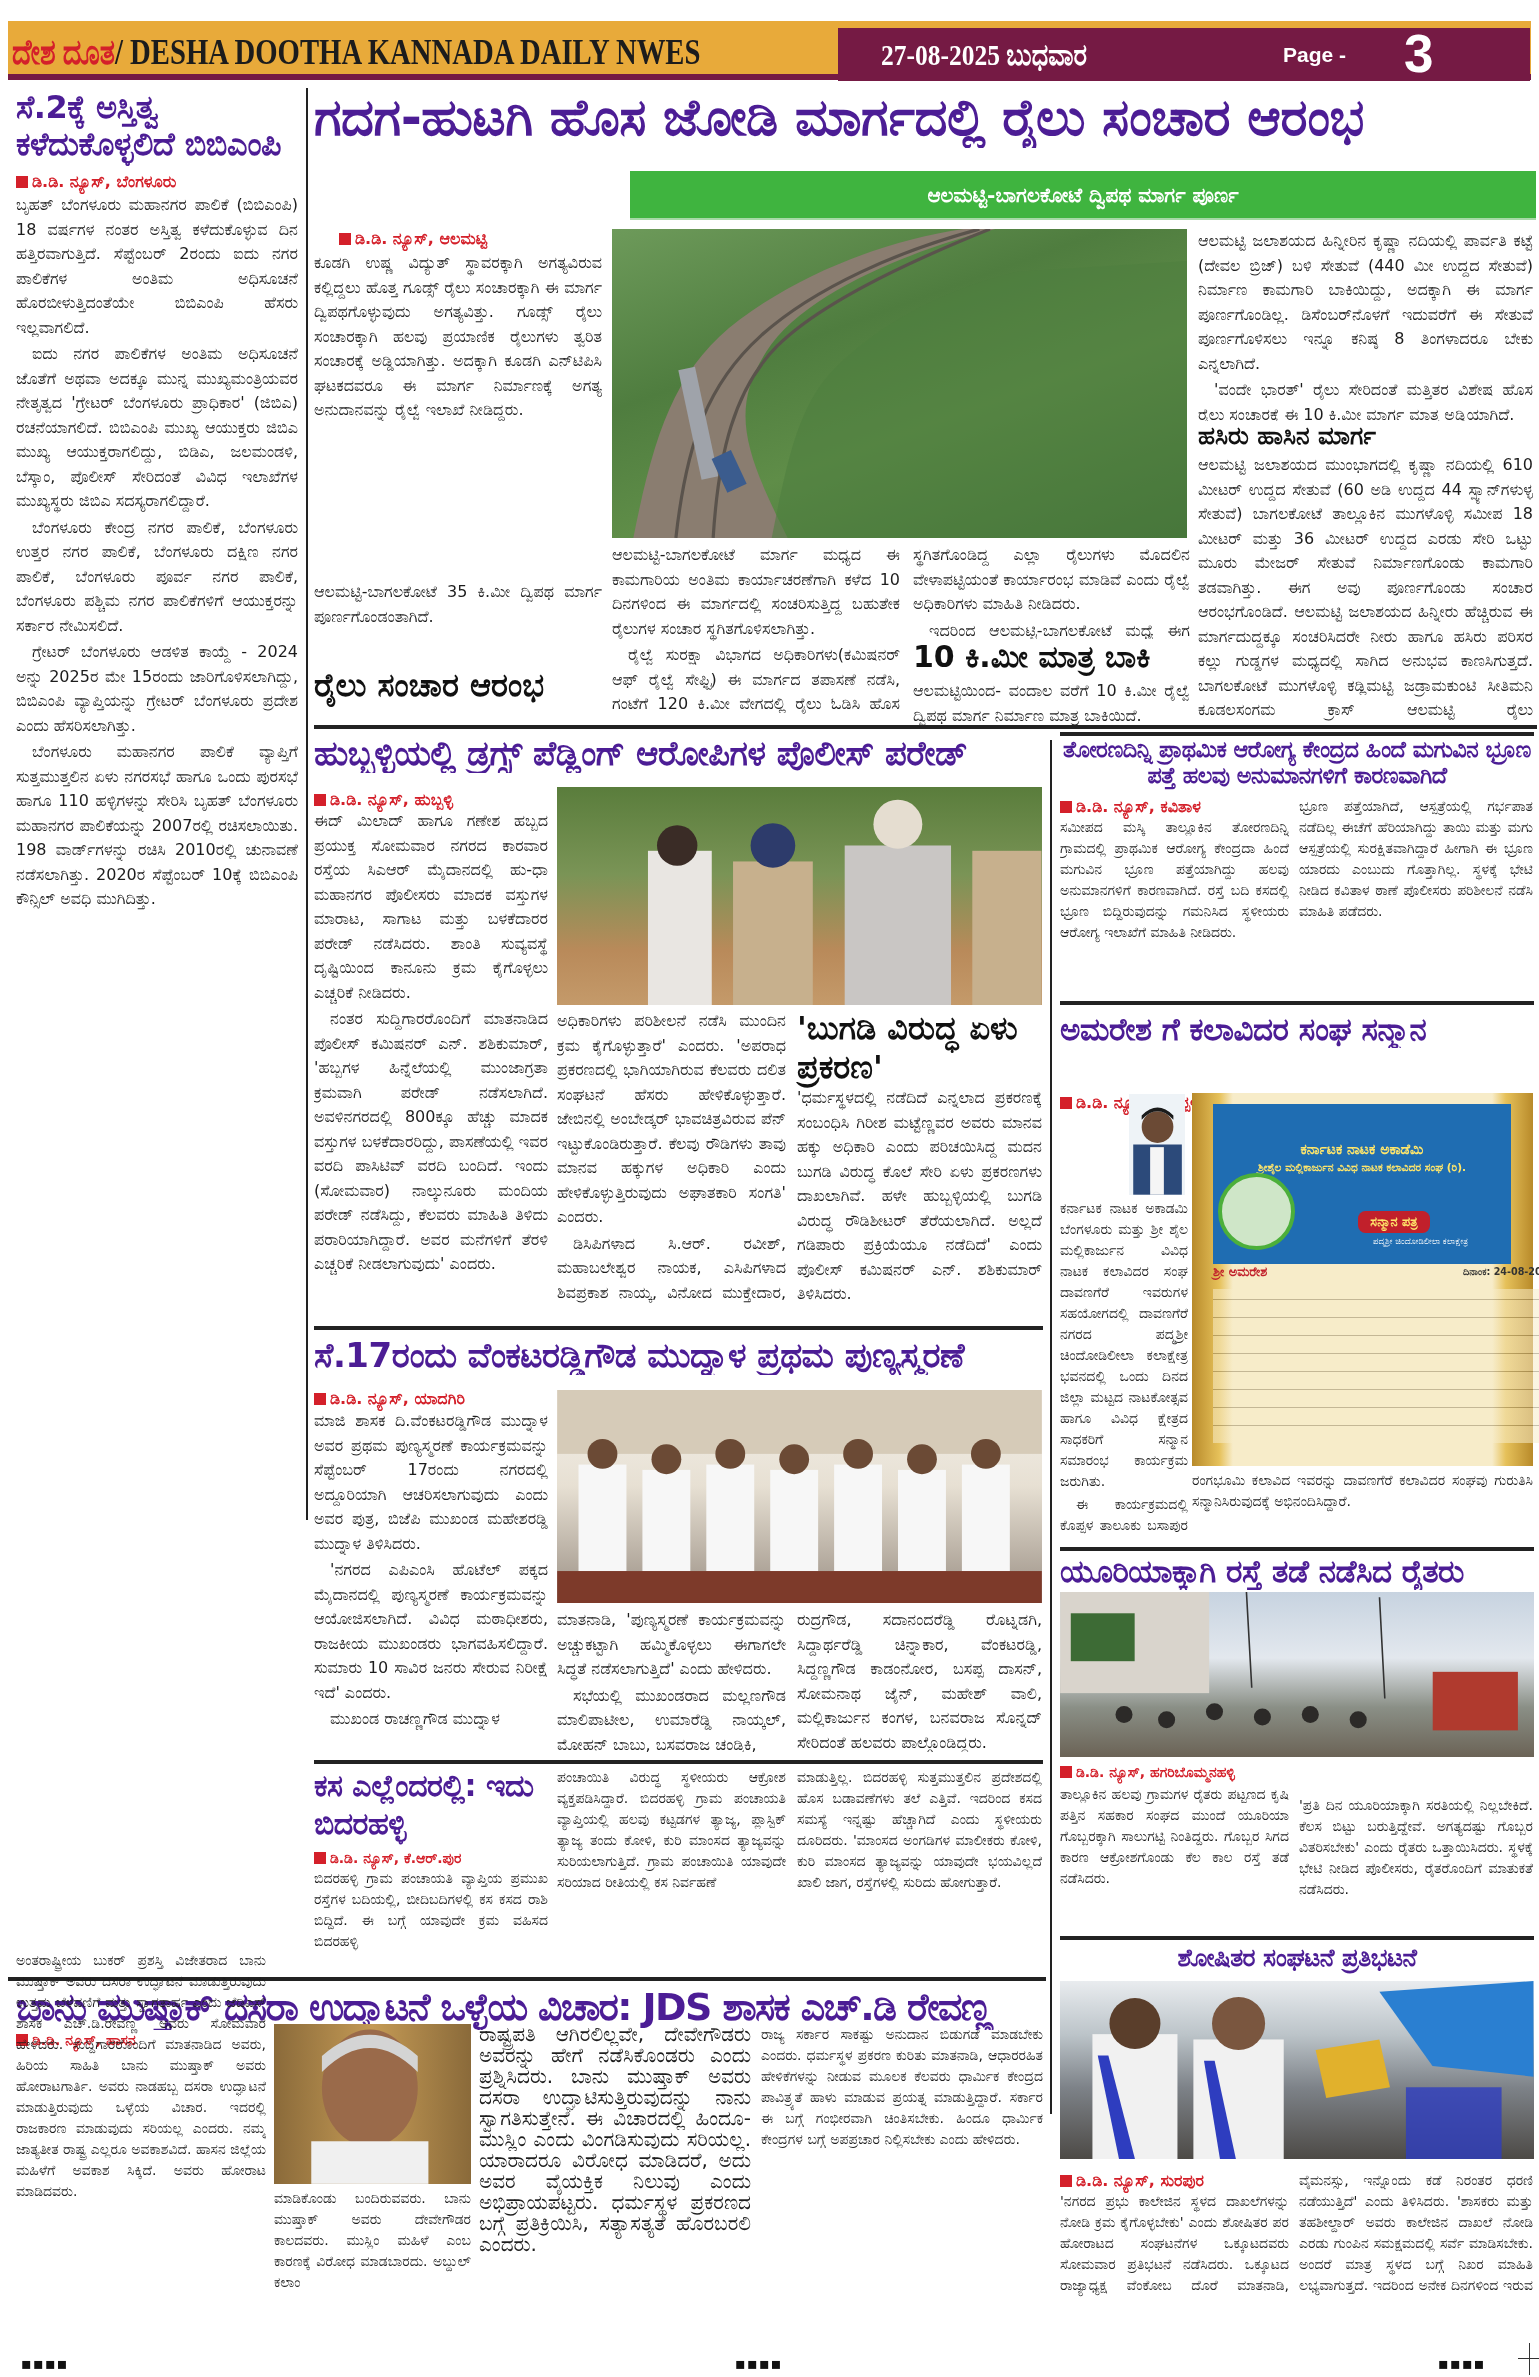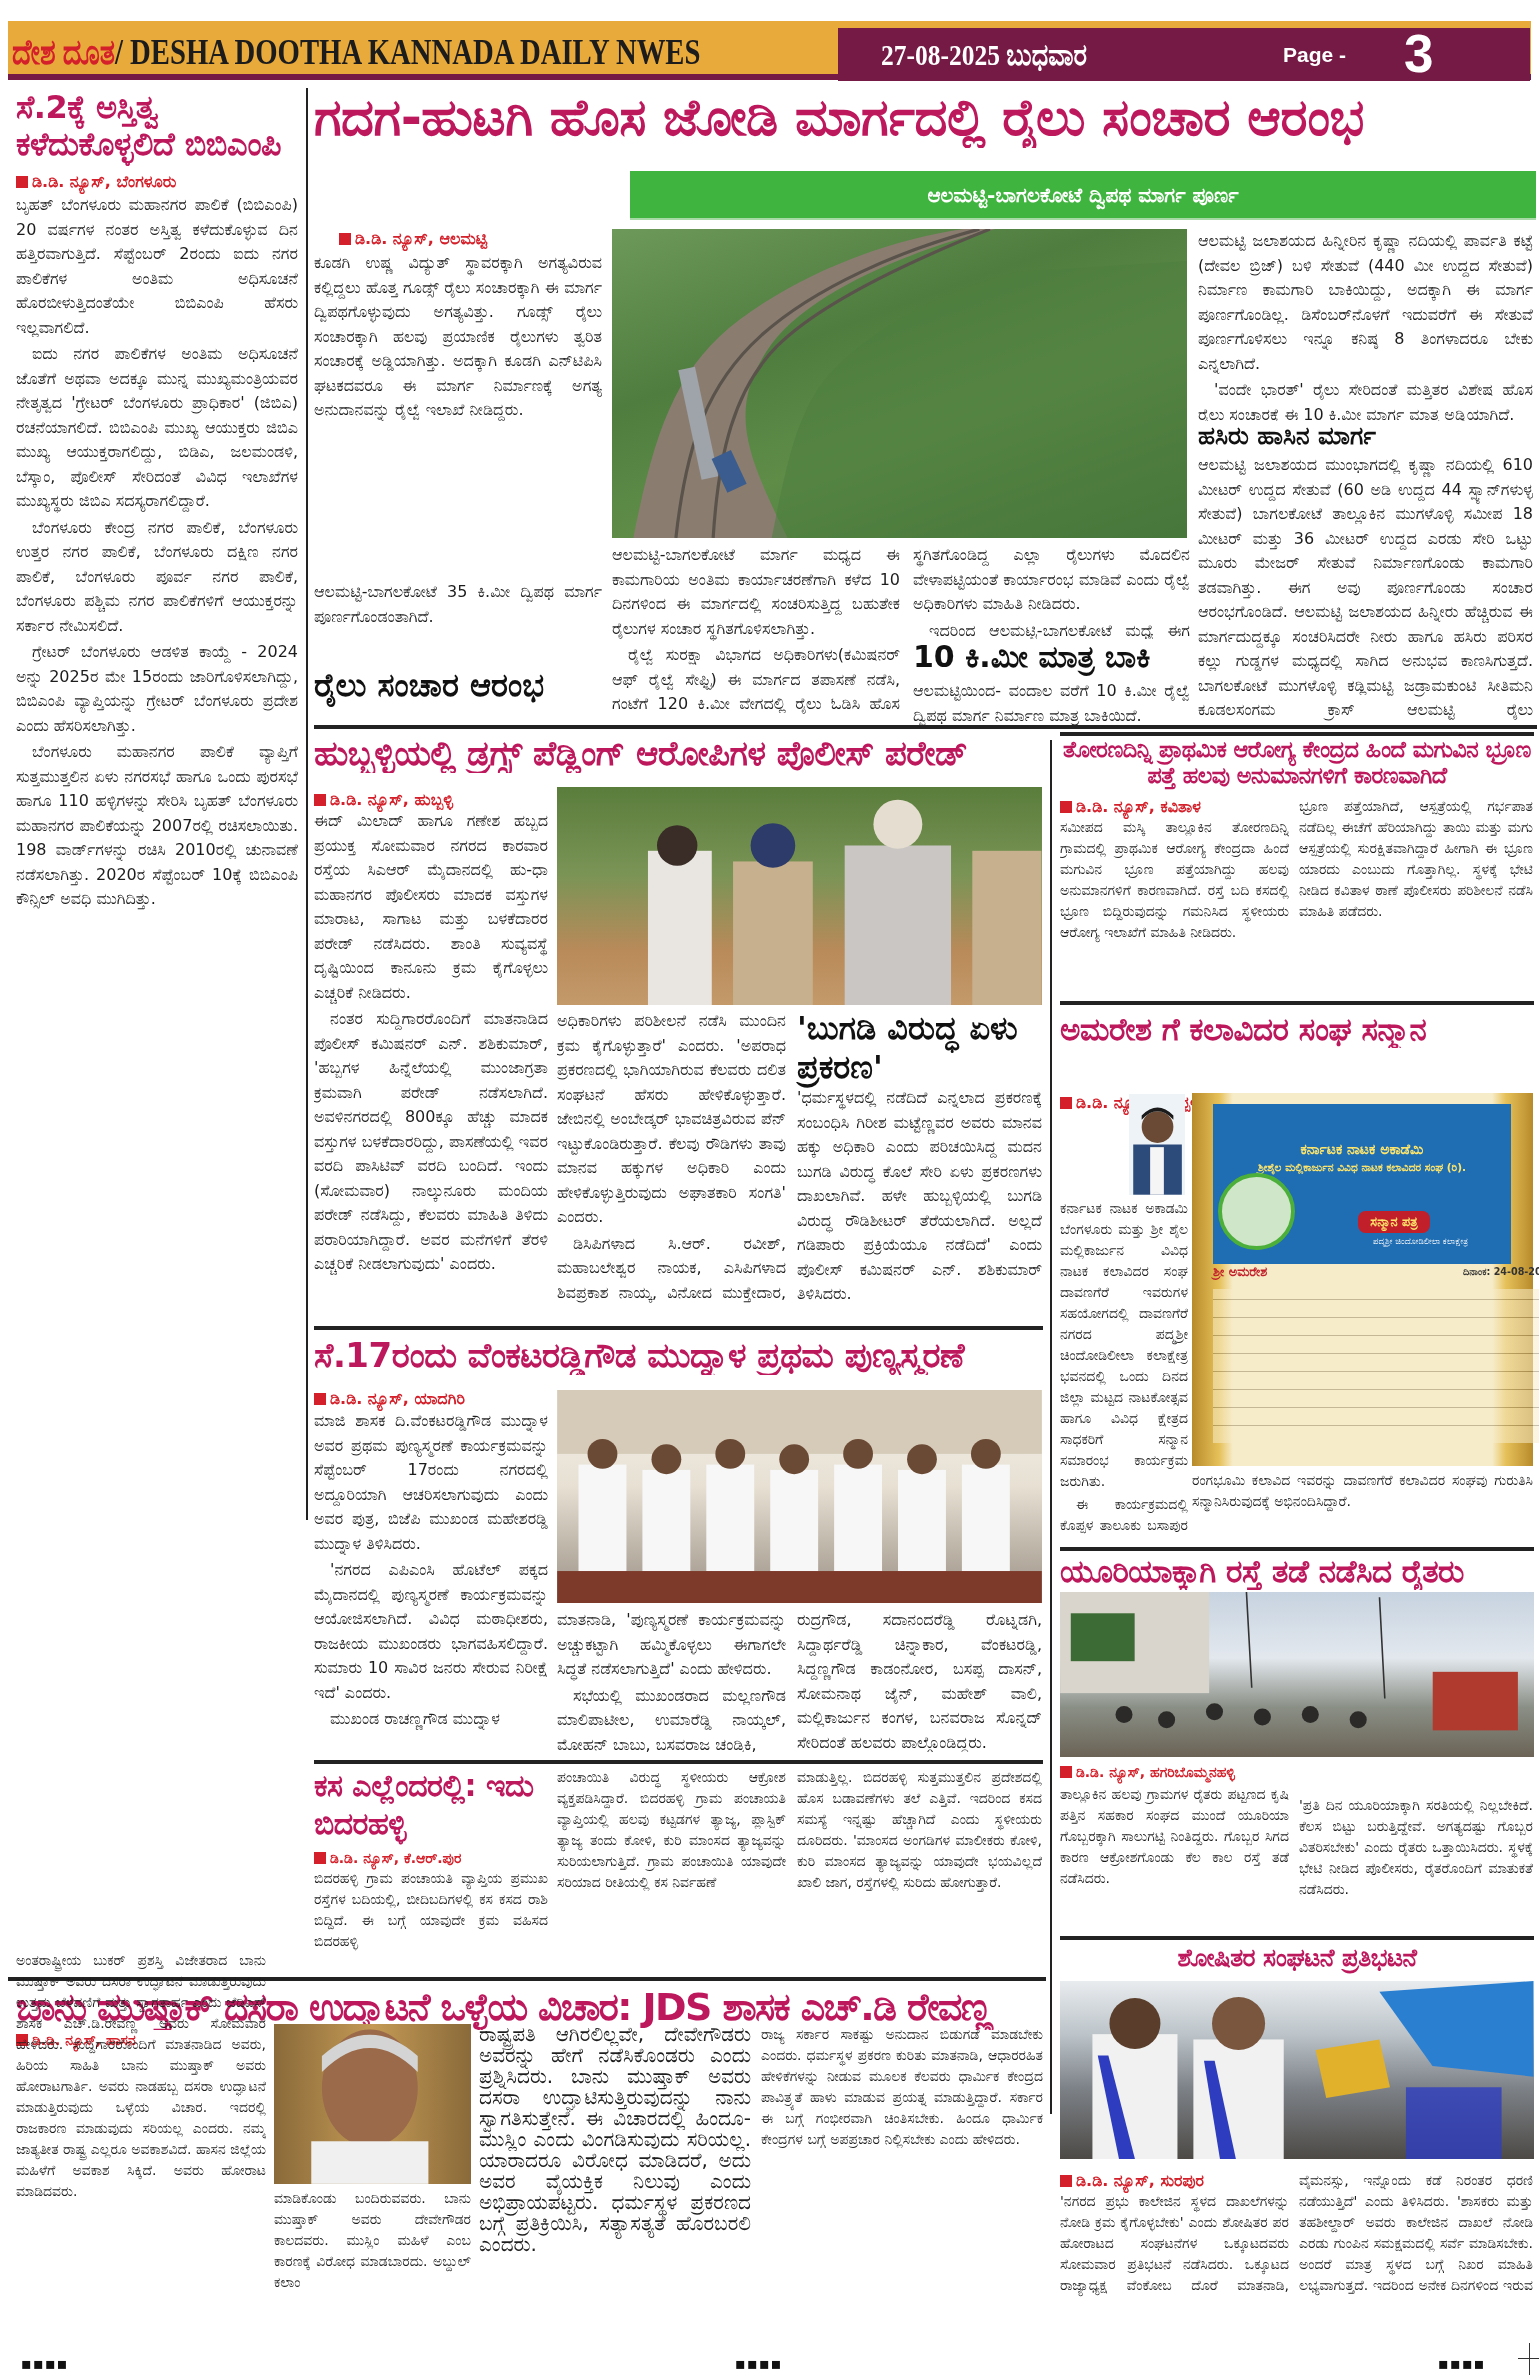--- a/index.html
+++ b/index.html
@@ -12,21 +12,21 @@
   .logo{left:11.7px;top:31px;font-family:"Liberation Serif",serif;font-weight:bold;font-size:35px;line-height:43px;white-space:nowrap;transform:scaleX(0.82);transform-origin:left top;}
   .logo .kn{color:#d4202a;}
   .logo .en{color:#1c1c1c;}
   .date{left:881px;top:33px;color:#fff;font-family:"Liberation Serif",serif;font-weight:bold;font-size:30px;line-height:43px;white-space:nowrap;transform:scaleX(0.85);transform-origin:left top;}
   .pagelbl{left:1283px;top:39px;color:#fff;font-family:"Liberation Sans",sans-serif;font-weight:bold;font-size:21px;line-height:32px;}
   .pagenum{left:1404px;top:27px;color:#fff;font-family:"Liberation Sans",sans-serif;font-weight:bold;font-size:53px;line-height:53px;}
   
   .vrule{width:2.1px;background:#222;}
   .hrule{height:3.7px;background:#222;}
   
-  .hl{font-family:"DejaVu Sans",sans-serif;font-weight:bold;color:#be185d;line-height:1.15;letter-spacing:-0.5px;}
+  .hl{font-family:"DejaVu Sans",sans-serif;font-weight:bold;color:#4c1d95;line-height:1.15;letter-spacing:-0.5px;}
   .dateline{font-family:"DejaVu Sans",sans-serif;font-weight:bold;color:#d4202a;font-size:16px;line-height:21px;}
   .dateline::before{content:"";display:inline-block;width:11.7px;height:11.7px;background:#d4202a;margin-right:4.3px;vertical-align:-1.1px;}
   .body{font-family:"DejaVu Sans",sans-serif;font-size:16px;line-height:24.5px;text-align:justify;color:#1d1d1d;overflow:hidden;}
   .body p{margin:0 0 2.1px 0;text-indent:16px;}
   .body p:first-child{text-indent:0;}
   .sub{font-family:"DejaVu Sans",sans-serif;font-weight:bold;color:#111;}
   .green{left:630px;top:171px;width:906px;height:48px;background:#3fb43f;color:#fff;font-family:"DejaVu Sans",sans-serif;font-size:20px;font-weight:bold;display:flex;align-items:center;justify-content:center;}
   .greenline{left:630px;top:218px;width:906px;height:2.1px;background:#a7d9a7;}
   .photo{overflow:hidden;}
   .tailmark{font-family:"DejaVu Sans",sans-serif;font-weight:bold;font-size:16px;letter-spacing:1.1px;color:#111;}
@@ -43,21 +43,21 @@
 <div class="abs date">27-08-2025 ಬುಧವಾರ</div>
 <div class="abs pagelbl">Page -</div>
 <div class="abs pagenum">3</div>
 
 <div class="abs vrule" style="left:306px;top:88px;height:1432px;"></div>
 <div class="abs vrule" style="left:1050px;top:740px;height:1374px;"></div>
 
 <div class="abs hl" style="left:16px;top:89px;width:288px;font-size:32px;">ಸೆ.2ಕ್ಕೆ ಅಸ್ತಿತ್ವ ಕಳೆದುಕೊಳ್ಳಲಿದೆ ಬಿಬಿಎಂಪಿ</div>
 <div class="abs dateline" style="left:16px;top:171px;">ಡಿ.ಡಿ. ನ್ಯೂಸ್, ಬೆಂಗಳೂರು</div>
 <div class="abs body" style="left:16px;top:193px;width:282px;height:1326px;">
-  <p>ಬೃಹತ್ ಬೆಂಗಳೂರು ಮಹಾನಗರ ಪಾಲಿಕೆ (ಬಿಬಿಎಂಪಿ) 20 ವರ್ಷಗಳ ನಂತರ ಅಸ್ತಿತ್ವ ಕಳೆದುಕೊಳ್ಳುವ ದಿನ ಹತ್ತಿರವಾಗುತ್ತಿದೆ. ಸೆಪ್ಟೆಂಬರ್ 2ರಂದು ಐದು ನಗರ ಪಾಲಿಕೆಗಳ ಅಂತಿಮ ಅಧಿಸೂಚನೆ ಹೊರಬೀಳುತ್ತಿದಂತೆಯೇ ಬಿಬಿಎಂಪಿ ಹೆಸರು ಇಲ್ಲವಾಗಲಿದೆ.</p>
+  <p>ಬೃಹತ್ ಬೆಂಗಳೂರು ಮಹಾನಗರ ಪಾಲಿಕೆ (ಬಿಬಿಎಂಪಿ) 18 ವರ್ಷಗಳ ನಂತರ ಅಸ್ತಿತ್ವ ಕಳೆದುಕೊಳ್ಳುವ ದಿನ ಹತ್ತಿರವಾಗುತ್ತಿದೆ. ಸೆಪ್ಟೆಂಬರ್ 2ರಂದು ಐದು ನಗರ ಪಾಲಿಕೆಗಳ ಅಂತಿಮ ಅಧಿಸೂಚನೆ ಹೊರಬೀಳುತ್ತಿದಂತೆಯೇ ಬಿಬಿಎಂಪಿ ಹೆಸರು ಇಲ್ಲವಾಗಲಿದೆ.</p>
   <p>ಐದು ನಗರ ಪಾಲಿಕೆಗಳ ಅಂತಿಮ ಅಧಿಸೂಚನೆ ಜೊತೆಗೆ ಅಥವಾ ಅದಕ್ಕೂ ಮುನ್ನ ಮುಖ್ಯಮಂತ್ರಿಯವರ ನೇತೃತ್ವದ 'ಗ್ರೇಟರ್ ಬೆಂಗಳೂರು ಪ್ರಾಧಿಕಾರ' (ಜಿಬಿಎ) ರಚನೆಯಾಗಲಿದೆ. ಬಿಬಿಎಂಪಿ ಮುಖ್ಯ ಆಯುಕ್ತರು ಜಿಬಿಎ ಮುಖ್ಯ ಆಯುಕ್ತರಾಗಲಿದ್ದು, ಬಿಡಿಎ, ಜಲಮಂಡಳಿ, ಬೆಸ್ಕಾಂ, ಪೊಲೀಸ್ ಸೇರಿದಂತೆ ವಿವಿಧ ಇಲಾಖೆಗಳ ಮುಖ್ಯಸ್ಥರು ಜಿಬಿಎ ಸದಸ್ಯರಾಗಲಿದ್ದಾರೆ.</p>
   <p>ಬೆಂಗಳೂರು ಕೇಂದ್ರ ನಗರ ಪಾಲಿಕೆ, ಬೆಂಗಳೂರು ಉತ್ತರ ನಗರ ಪಾಲಿಕೆ, ಬೆಂಗಳೂರು ದಕ್ಷಿಣ ನಗರ ಪಾಲಿಕೆ, ಬೆಂಗಳೂರು ಪೂರ್ವ ನಗರ ಪಾಲಿಕೆ, ಬೆಂಗಳೂರು ಪಶ್ಚಿಮ ನಗರ ಪಾಲಿಕೆಗಳಿಗೆ ಆಯುಕ್ತರನ್ನು ಸರ್ಕಾರ ನೇಮಿಸಲಿದೆ.</p>
   <p>ಗ್ರೇಟರ್ ಬೆಂಗಳೂರು ಆಡಳಿತ ಕಾಯ್ದೆ - 2024 ಅನ್ನು 2025ರ ಮೇ 15ರಂದು ಜಾರಿಗೊಳಿಸಲಾಗಿದ್ದು, ಬಿಬಿಎಂಪಿ ವ್ಯಾಪ್ತಿಯನ್ನು ಗ್ರೇಟರ್ ಬೆಂಗಳೂರು ಪ್ರದೇಶ ಎಂದು ಹೆಸರಿಸಲಾಗಿತ್ತು.</p>
   <p>ಬೆಂಗಳೂರು ಮಹಾನಗರ ಪಾಲಿಕೆ ವ್ಯಾಪ್ತಿಗೆ ಸುತ್ತಮುತ್ತಲಿನ ಏಳು ನಗರಸಭೆ ಹಾಗೂ ಒಂದು ಪುರಸಭೆ ಹಾಗೂ 110 ಹಳ್ಳಿಗಳನ್ನು ಸೇರಿಸಿ ಬೃಹತ್ ಬೆಂಗಳೂರು ಮಹಾನಗರ ಪಾಲಿಕೆಯನ್ನು 2007ರಲ್ಲಿ ರಚಿಸಲಾಯಿತು. 198 ವಾರ್ಡ್‌ಗಳನ್ನು ರಚಿಸಿ 2010ರಲ್ಲಿ ಚುನಾವಣೆ ನಡೆಸಲಾಗಿತ್ತು. 2020ರ ಸೆಪ್ಟೆಂಬರ್ 10ಕ್ಕೆ ಬಿಬಿಎಂಪಿ ಕೌನ್ಸಿಲ್ ಅವಧಿ ಮುಗಿದಿತ್ತು.</p>
 </div>
 
 <div class="abs hl" style="left:314px;top:89px;width:1223px;font-size:51px;white-space:nowrap;overflow:hidden;">ಗದಗ-ಹುಟಗಿ ಹೊಸ ಜೋಡಿ ಮಾರ್ಗದಲ್ಲಿ ರೈಲು ಸಂಚಾರ ಆರಂಭ</div>
 <div class="abs green">
     <span>ಆಲಮಟ್ಟಿ-ಬಾಗಲಕೋಟೆ ದ್ವಿಪಥ ಮಾರ್ಗ ಪೂರ್ಣ</span>
   </div>

